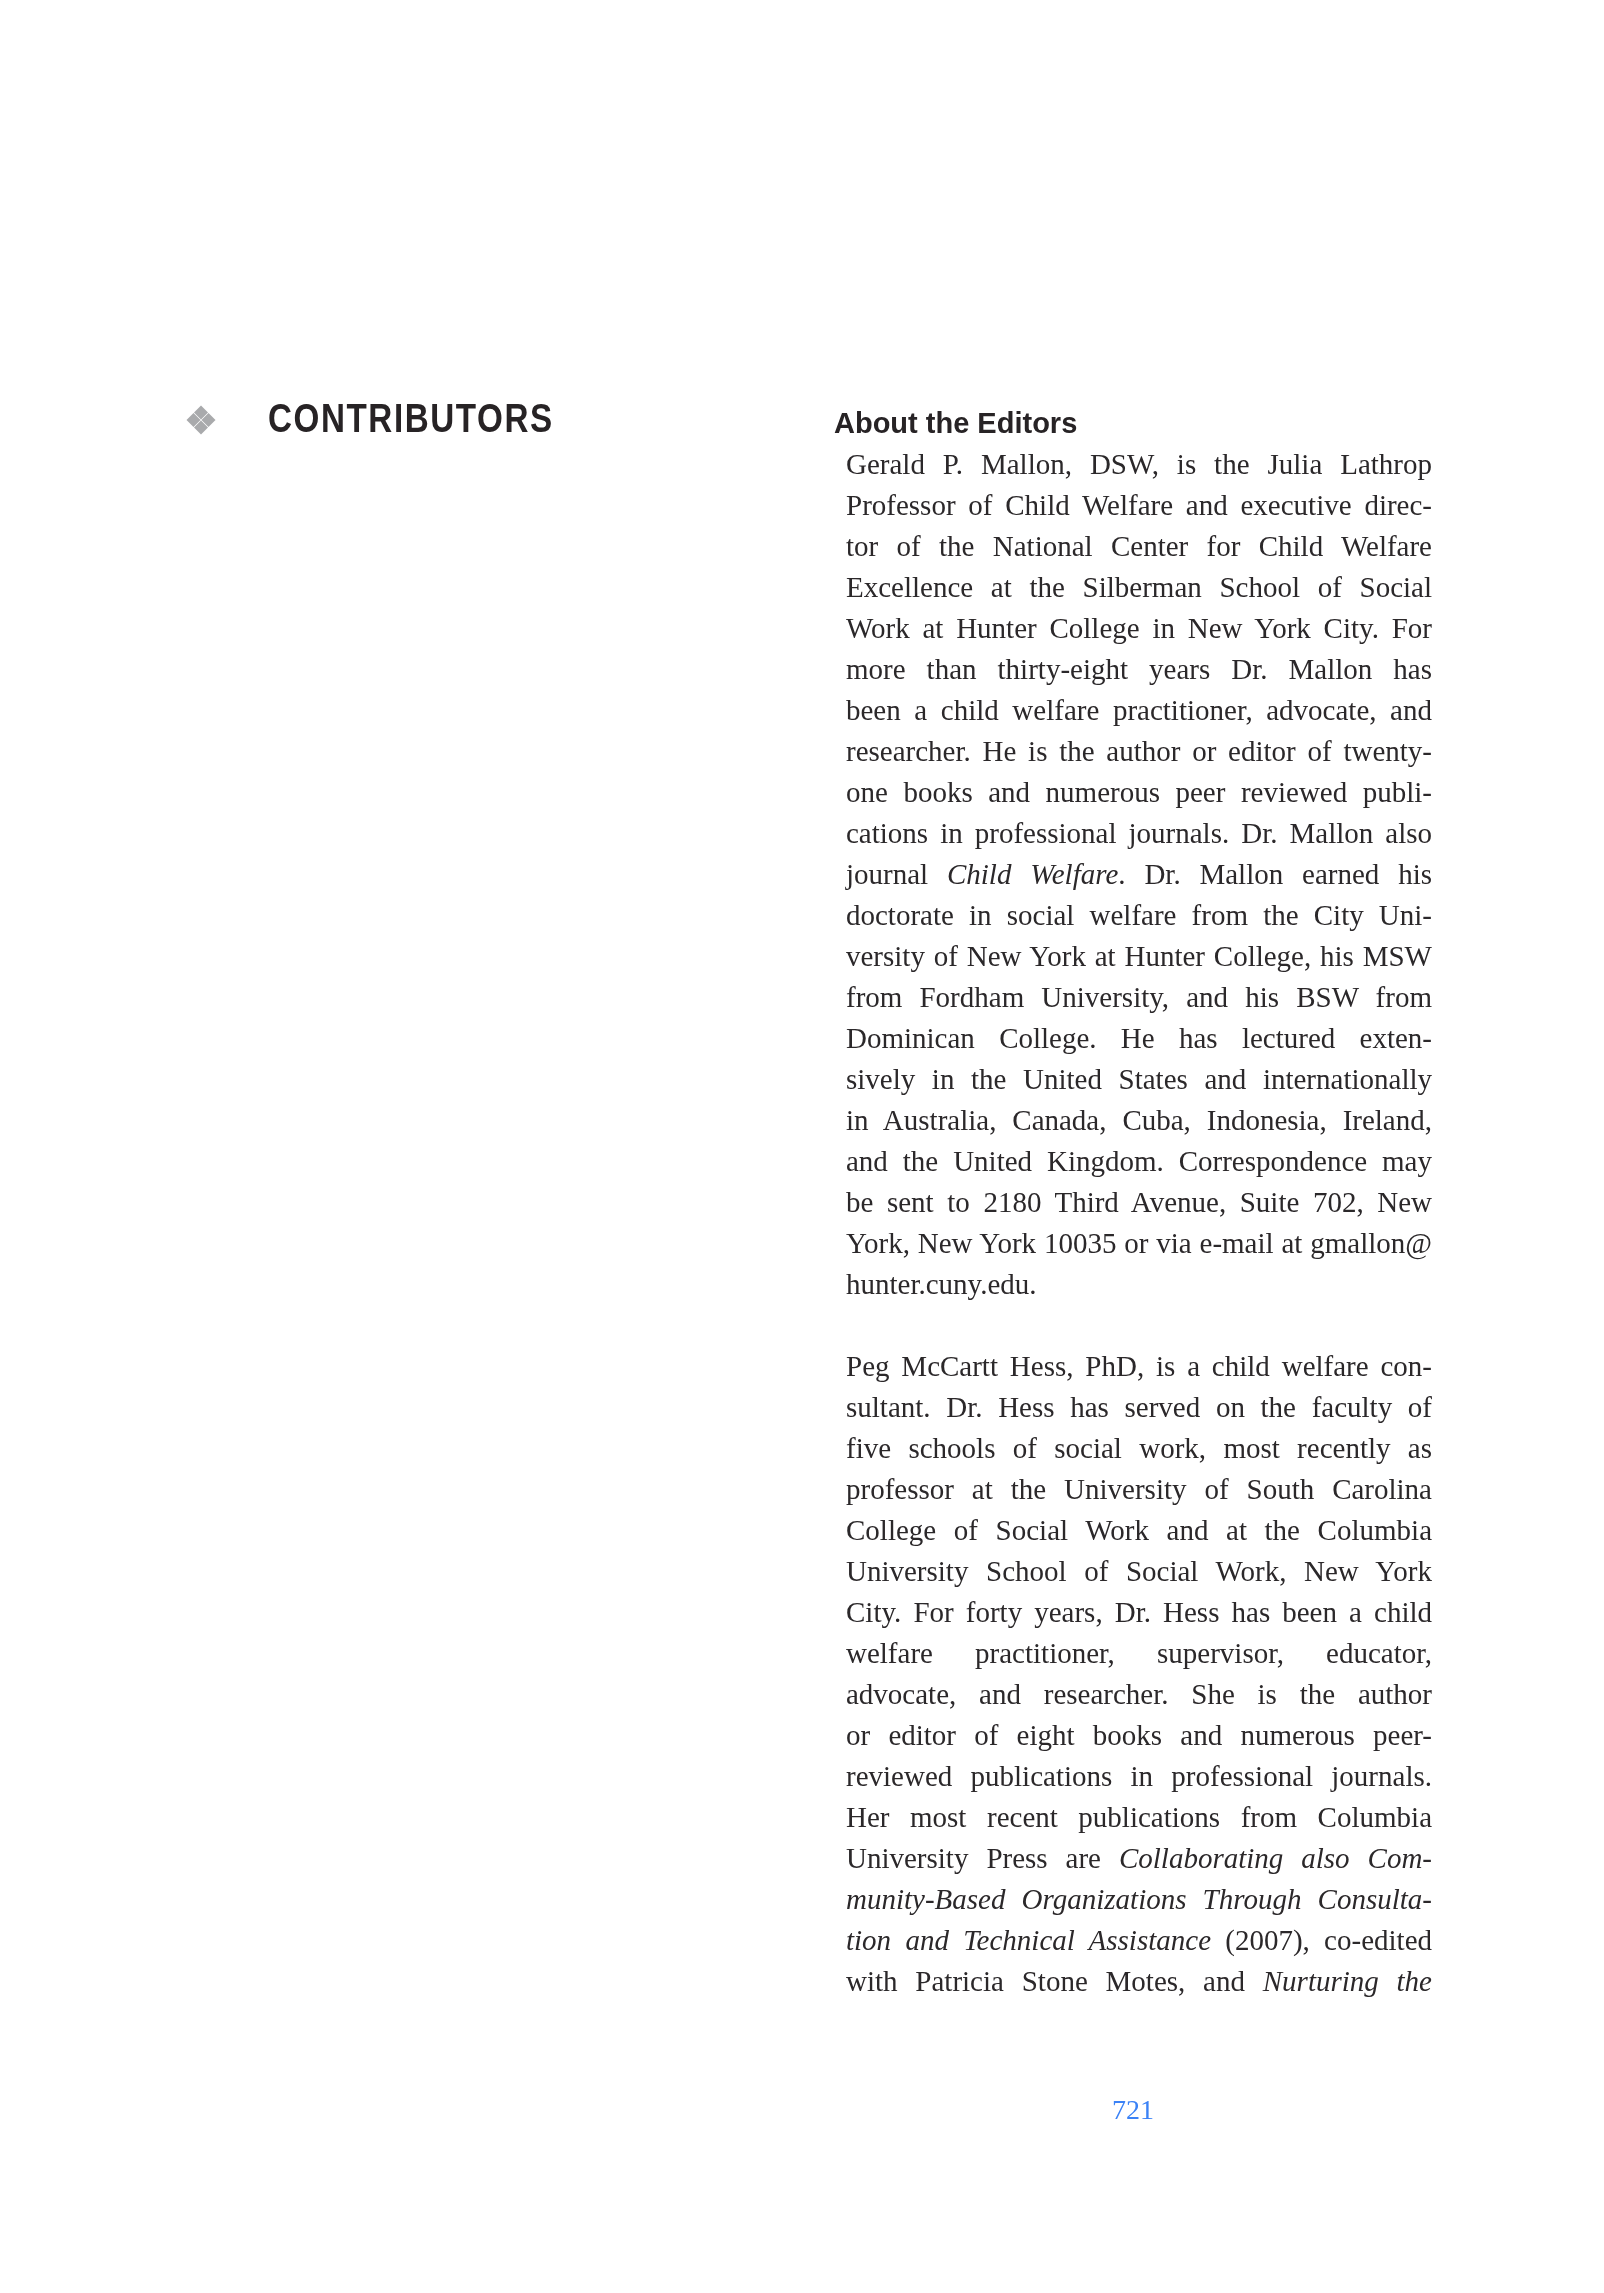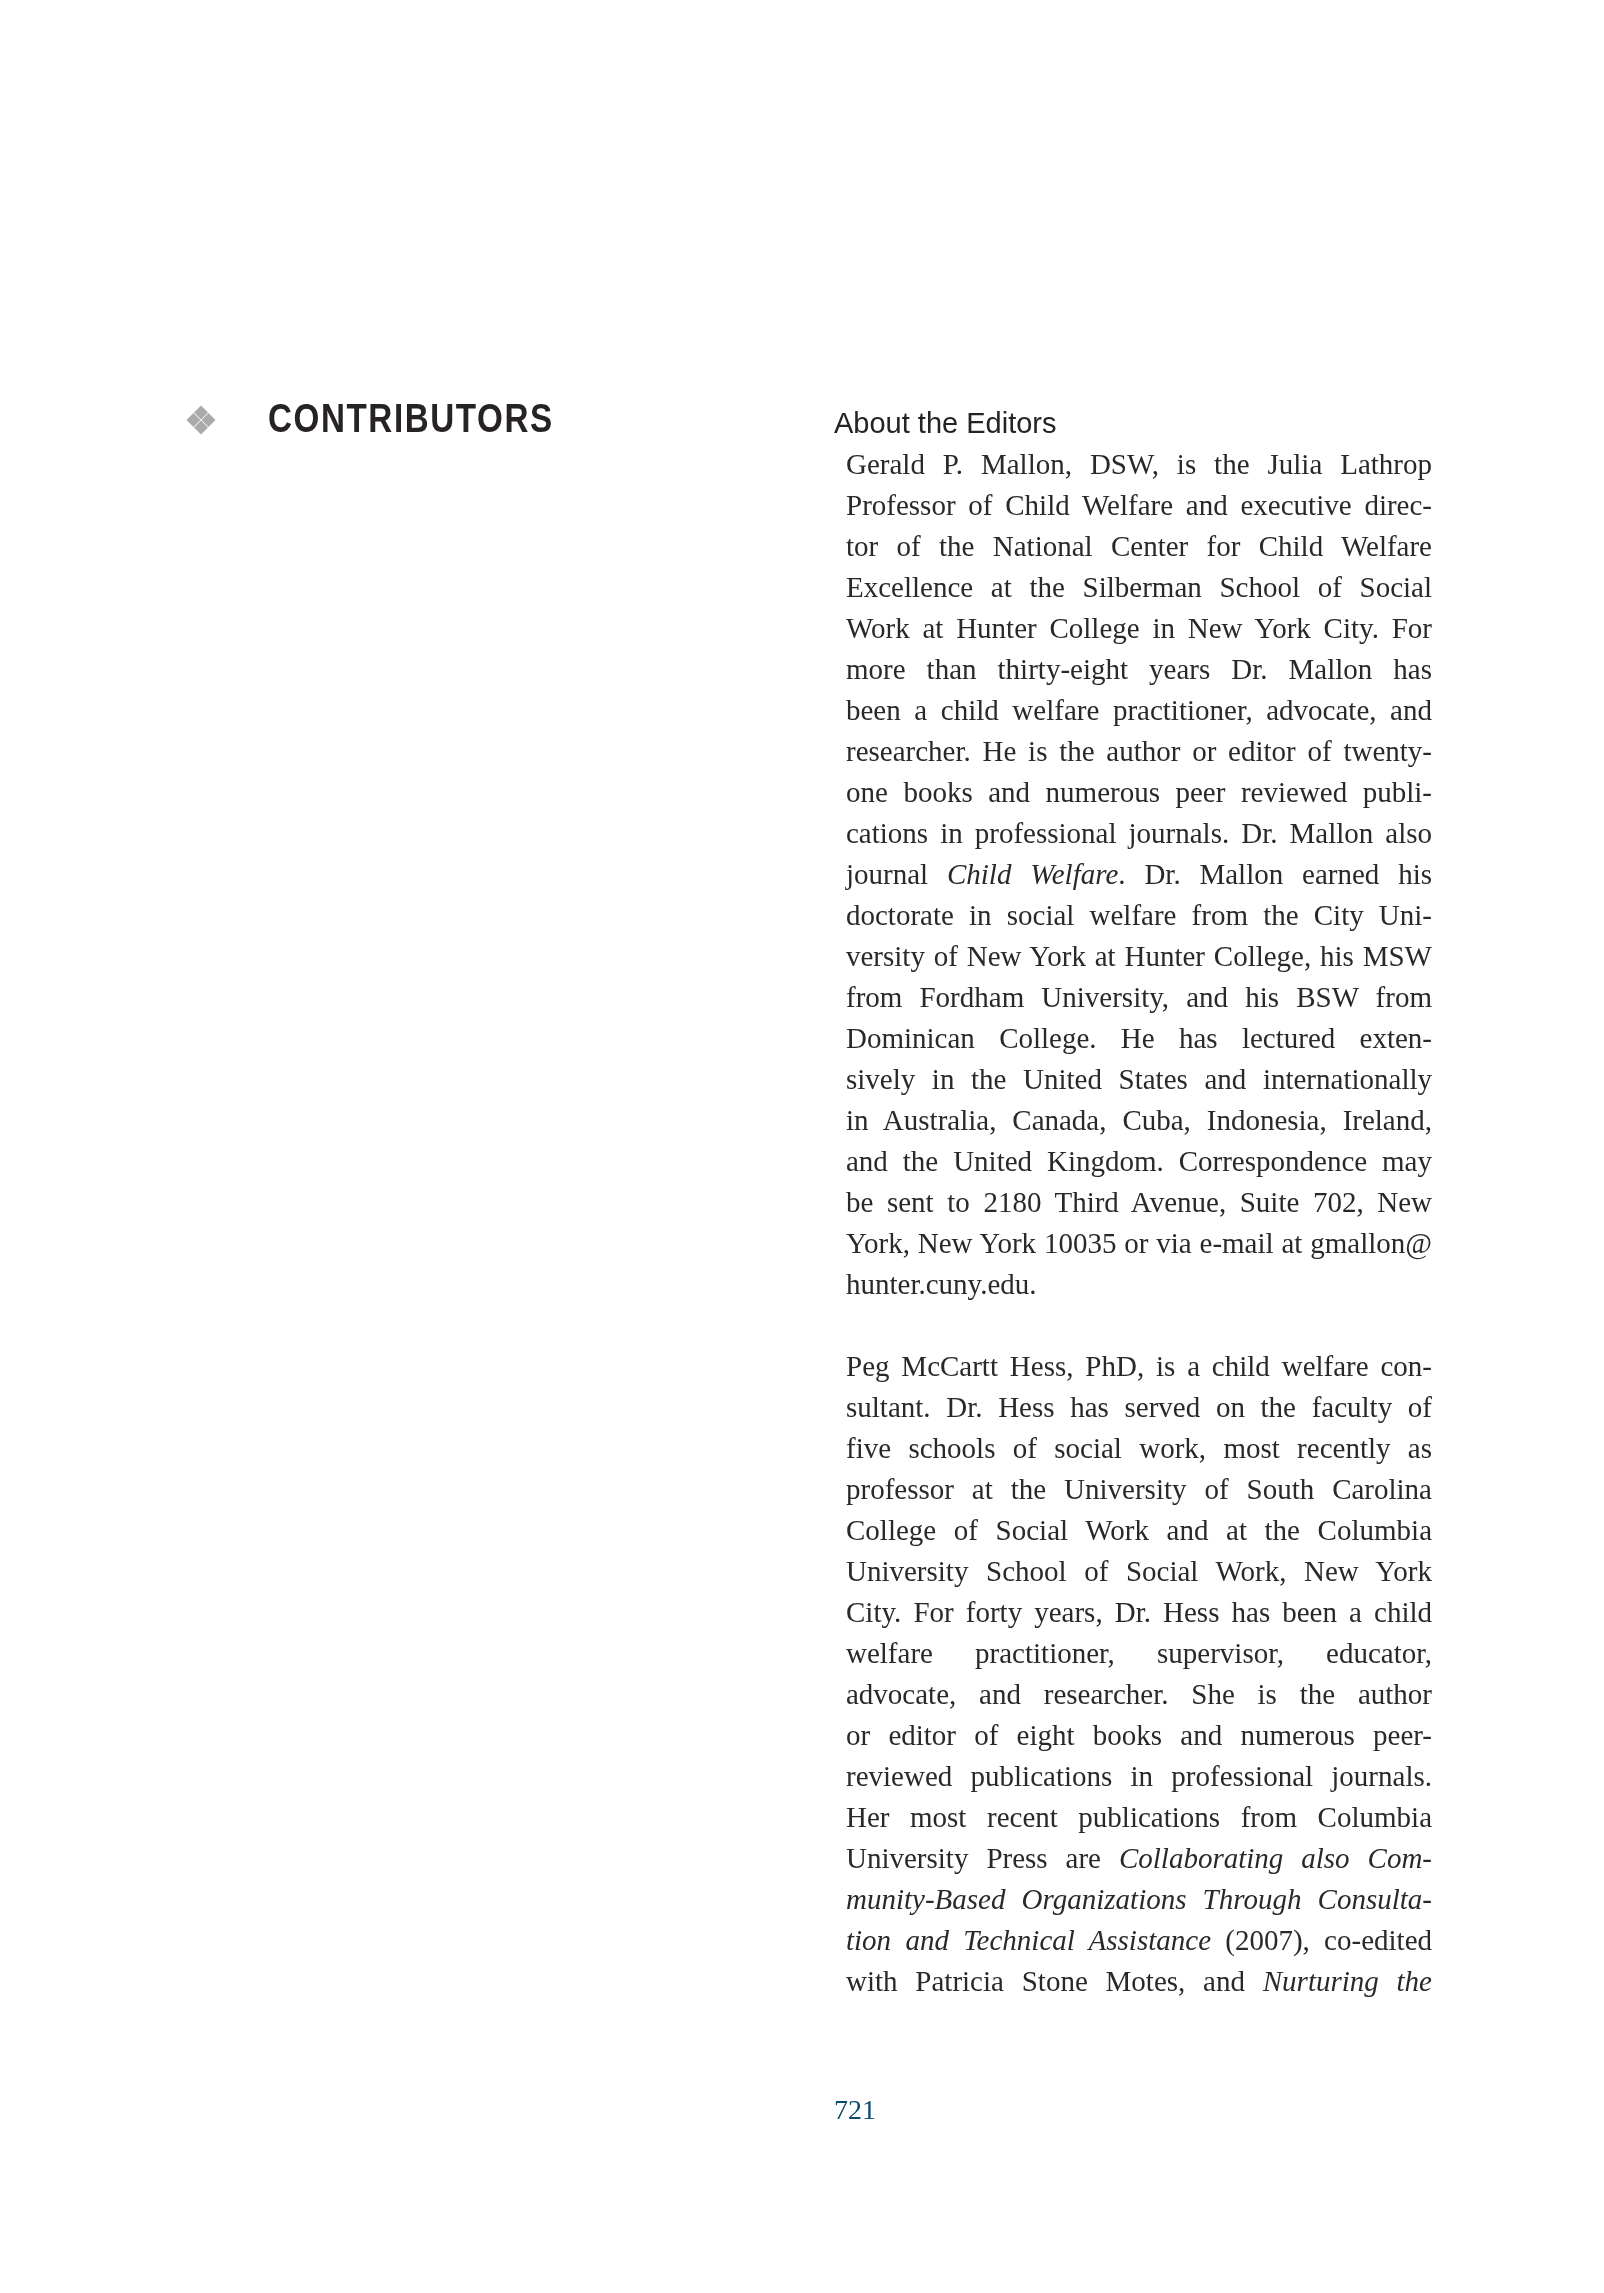--- a/index.html
+++ b/index.html
@@ -43,21 +43,21 @@
   
   .column {
     position: absolute;
     left: 834px;
     top: 403px;
     width: 598px;
   }
   .heading {
     margin: 0;
     font-family: "Liberation Sans", sans-serif;
-    font-weight: normal;
+    font-weight: bold;
     font-size: 29px;
     line-height: 41px;
     color: #272325;
   }
   .para {
     font-family: "Liberation Serif", serif;
     font-size: 29px;
     line-height: 41px;
     color: #2b282a;
     margin-left: 12px;
@@ -71,25 +71,25 @@
   .tline.last {
     text-align-last: left;
   }
   .tline i { font-style: italic; }
   
   .folio {
     position: absolute;
     left: 834px;
     top: 2096px;
     width: 598px;
-    text-align: left;
+    text-align: center;
     font-family: "Liberation Serif", serif;
     font-size: 28px;
     line-height: 1;
-    color: #0c4a6e;
+    color: #3b82f6;
   }
 </style>
 </head>
 <body>
 
 <div class="page">
 
   <span class="ornament">
     <svg viewBox="0 0 32 32" xmlns="http://www.w3.org/2000/svg">
       <g fill="#a9aaac">

